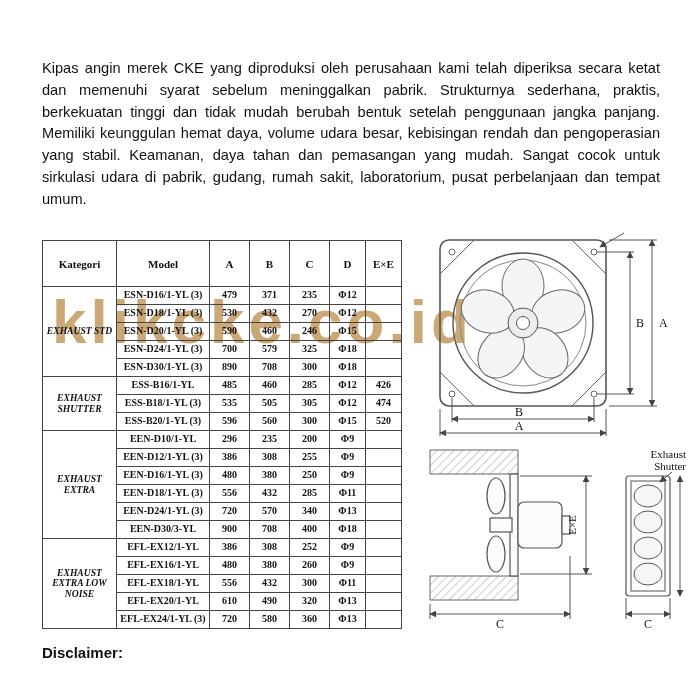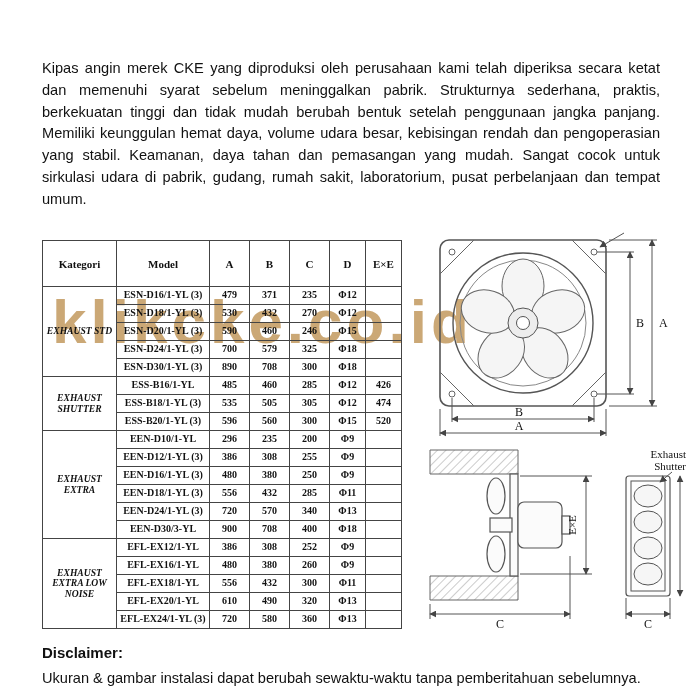--- a/index.html
+++ b/index.html
@@ -318,15 +318,14 @@
       <line x1="246" y1="152" x2="246" y2="173"></line>
       <line x1="202" y1="168" x2="246" y2="168" marker-start="url(#arr)" marker-end="url(#arr)"></line>
     </g>
     <text x="224" y="182" font-size="12" text-anchor="middle">C</text>
     <text x="262" y="12" font-size="11" text-anchor="end" font-family="Liberation Sans, sans-serif">Exhaust</text>
     <text x="262" y="24" font-size="11" text-anchor="end" font-family="Liberation Sans, sans-serif">Shutter</text>
     <line x1="248" y1="26" x2="236" y2="36" stroke="#555" stroke-width="1" marker-end="url(#arr)"></line>
   </svg>
 
   <div class="abs h" style="left:42px; top:644px;">Disclaimer:</div>
-  <div class="abs para" style="left:42px; top:668px; width:618px;">Ukuran &amp; gambar instalasi dapat berubah sewaktu-waktu tanpa pemberitahuan sebelumnya.</div>
 
 </div>
 
 </body></html>

